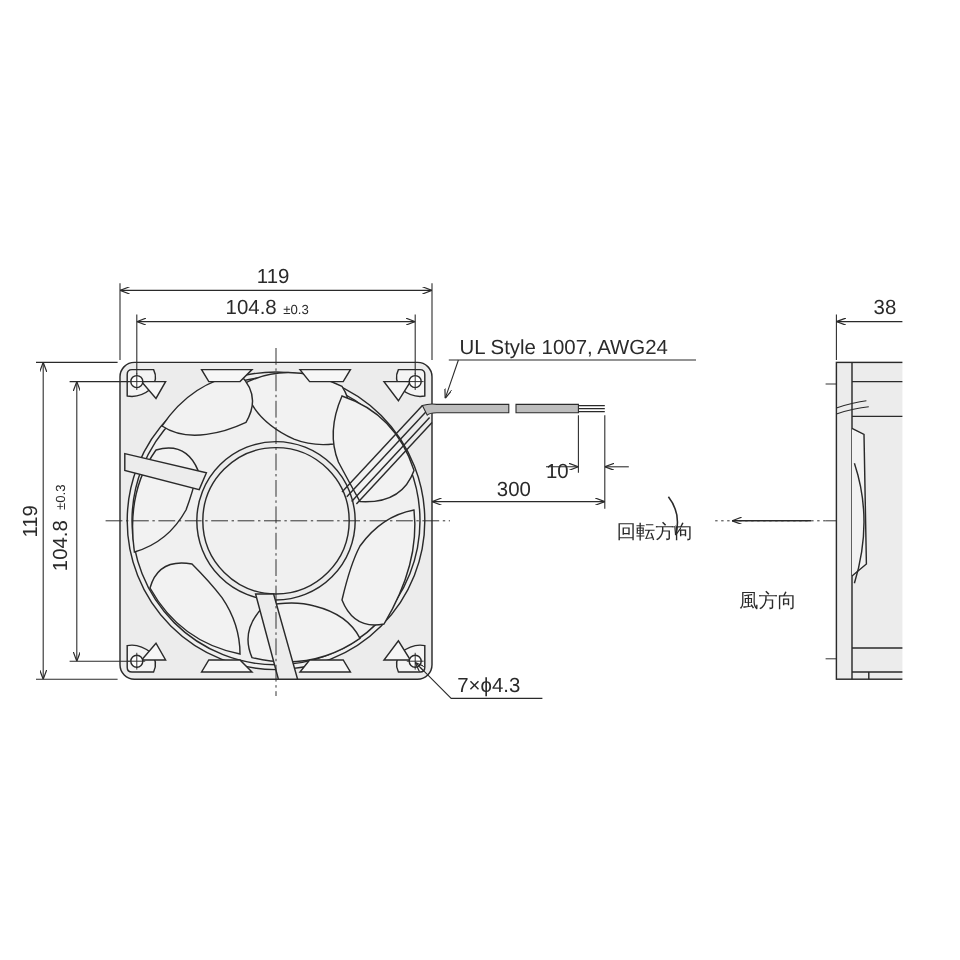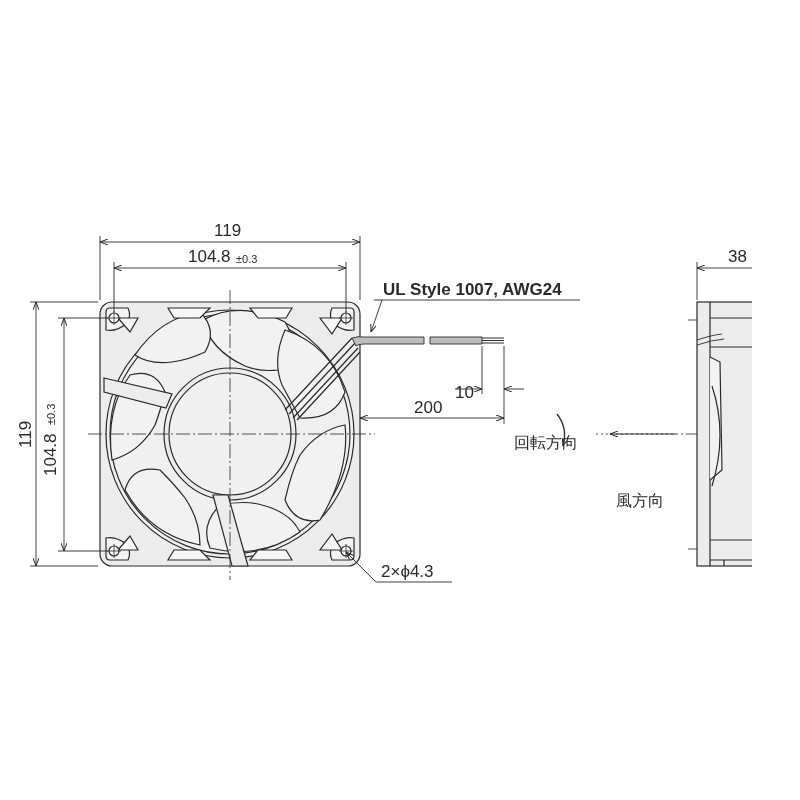--- a/index.html
+++ b/index.html
@@ -137,22 +137,22 @@
 </svg>
 
 <span class="lbl big" style="left:214px;top:222px;">119</span>
 <span class="lbl big" style="left:188px;top:248px;">104.8</span>
 <span class="lbl tol" style="left:236px;top:254px;">±0.3</span>
 
 <span class="lbl big vert" style="left:17px;top:448px;">119</span>
 <span class="lbl big vert" style="left:42px;top:476px;">104.8</span>
 <span class="lbl tol vert" style="left:46px;top:425px;">±0.3</span>
 
-<span class="lbl big" style="left:383px;top:281px;font-weight:bold;">UL Style 1007, AWG24</span>
+<span class="lbl big" style="left:383px;top:281px;">UL Style 1007, AWG24</span>
 <span class="lbl big" style="left:455px;top:384px;">10</span>
-<span class="lbl big" style="left:414px;top:399px;">200</span>
-<span class="lbl big" style="left:381px;top:563px;">2×ϕ4.3</span>
+<span class="lbl big" style="left:414px;top:399px;">300</span>
+<span class="lbl big" style="left:381px;top:563px;">7×ϕ4.3</span>
 
 <span class="lbl jp" style="left:514px;top:435px;">回転方向</span>
 <span class="lbl jp" style="left:616px;top:445px;margin-top:48px;">風方向</span>
 
 <span class="lbl big" style="left:728px;top:248px;">38</span>
 </div>
 
 </body></html>

